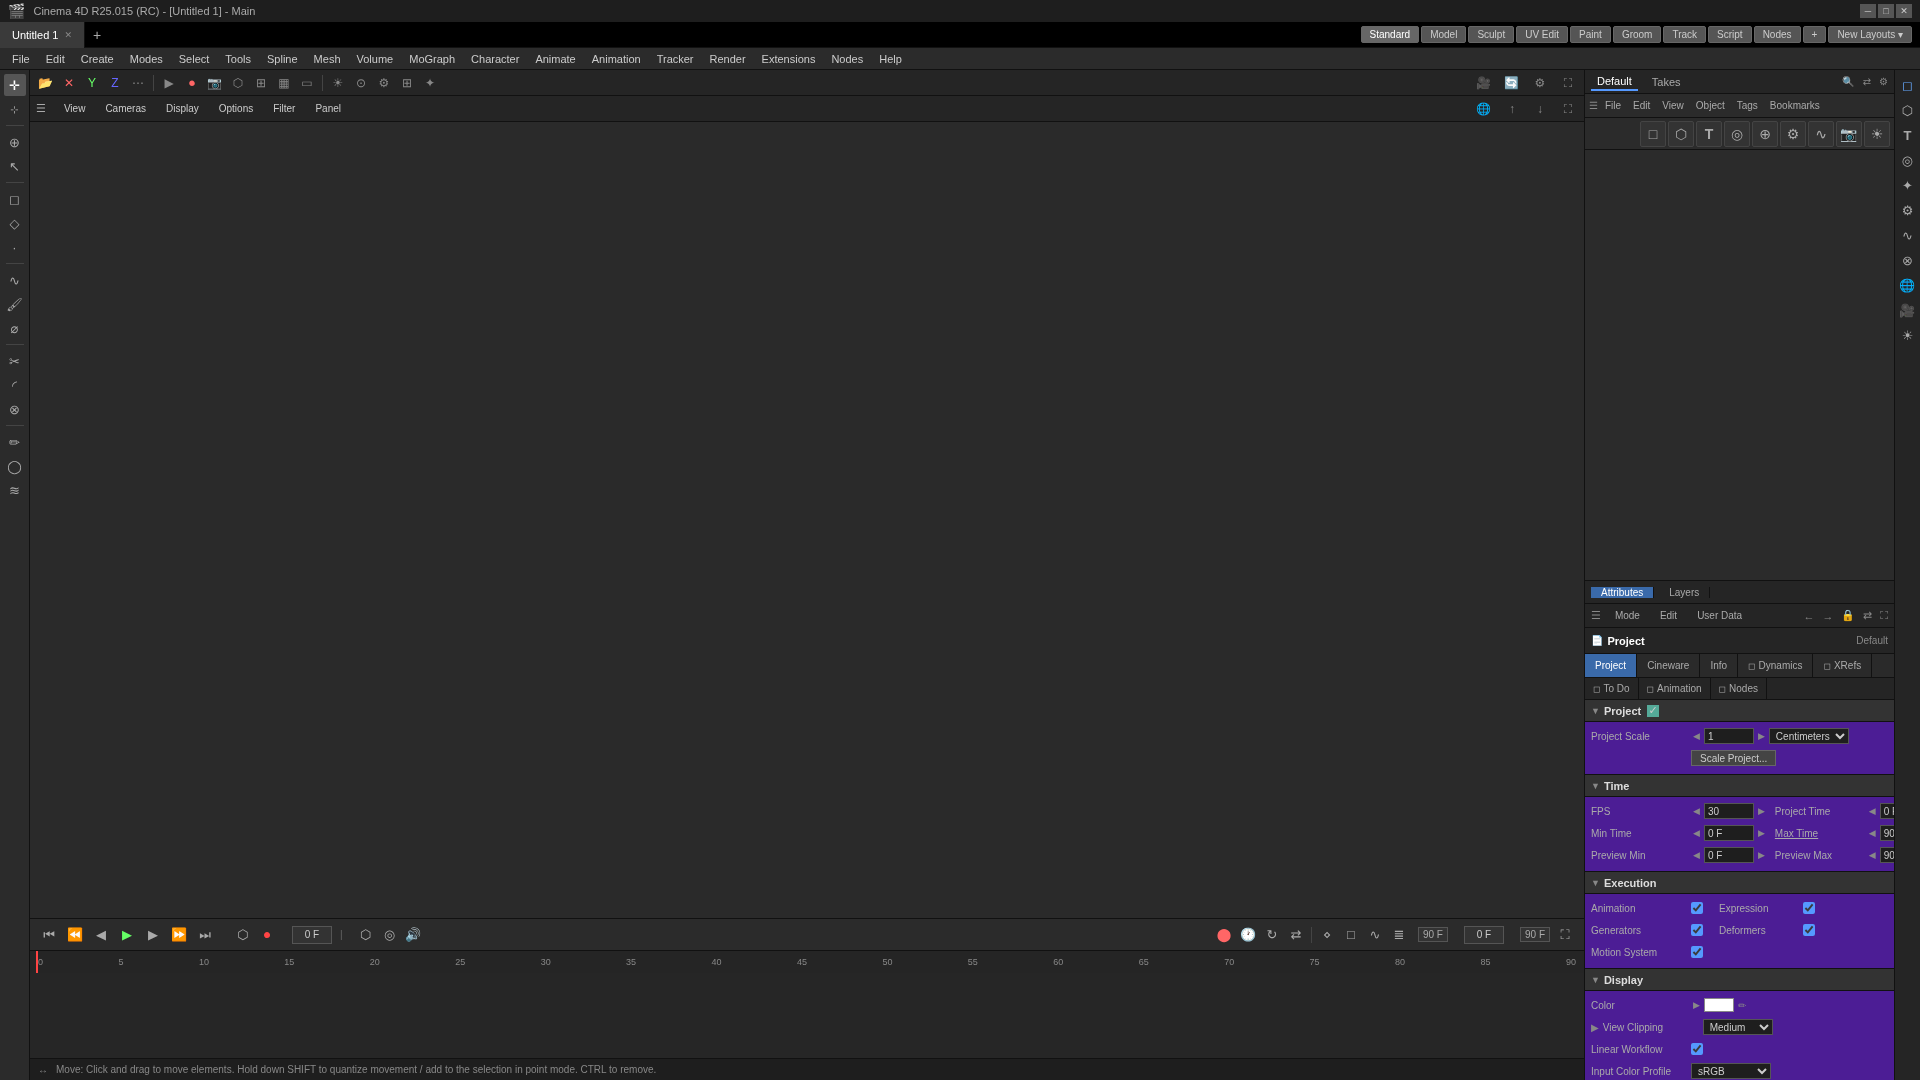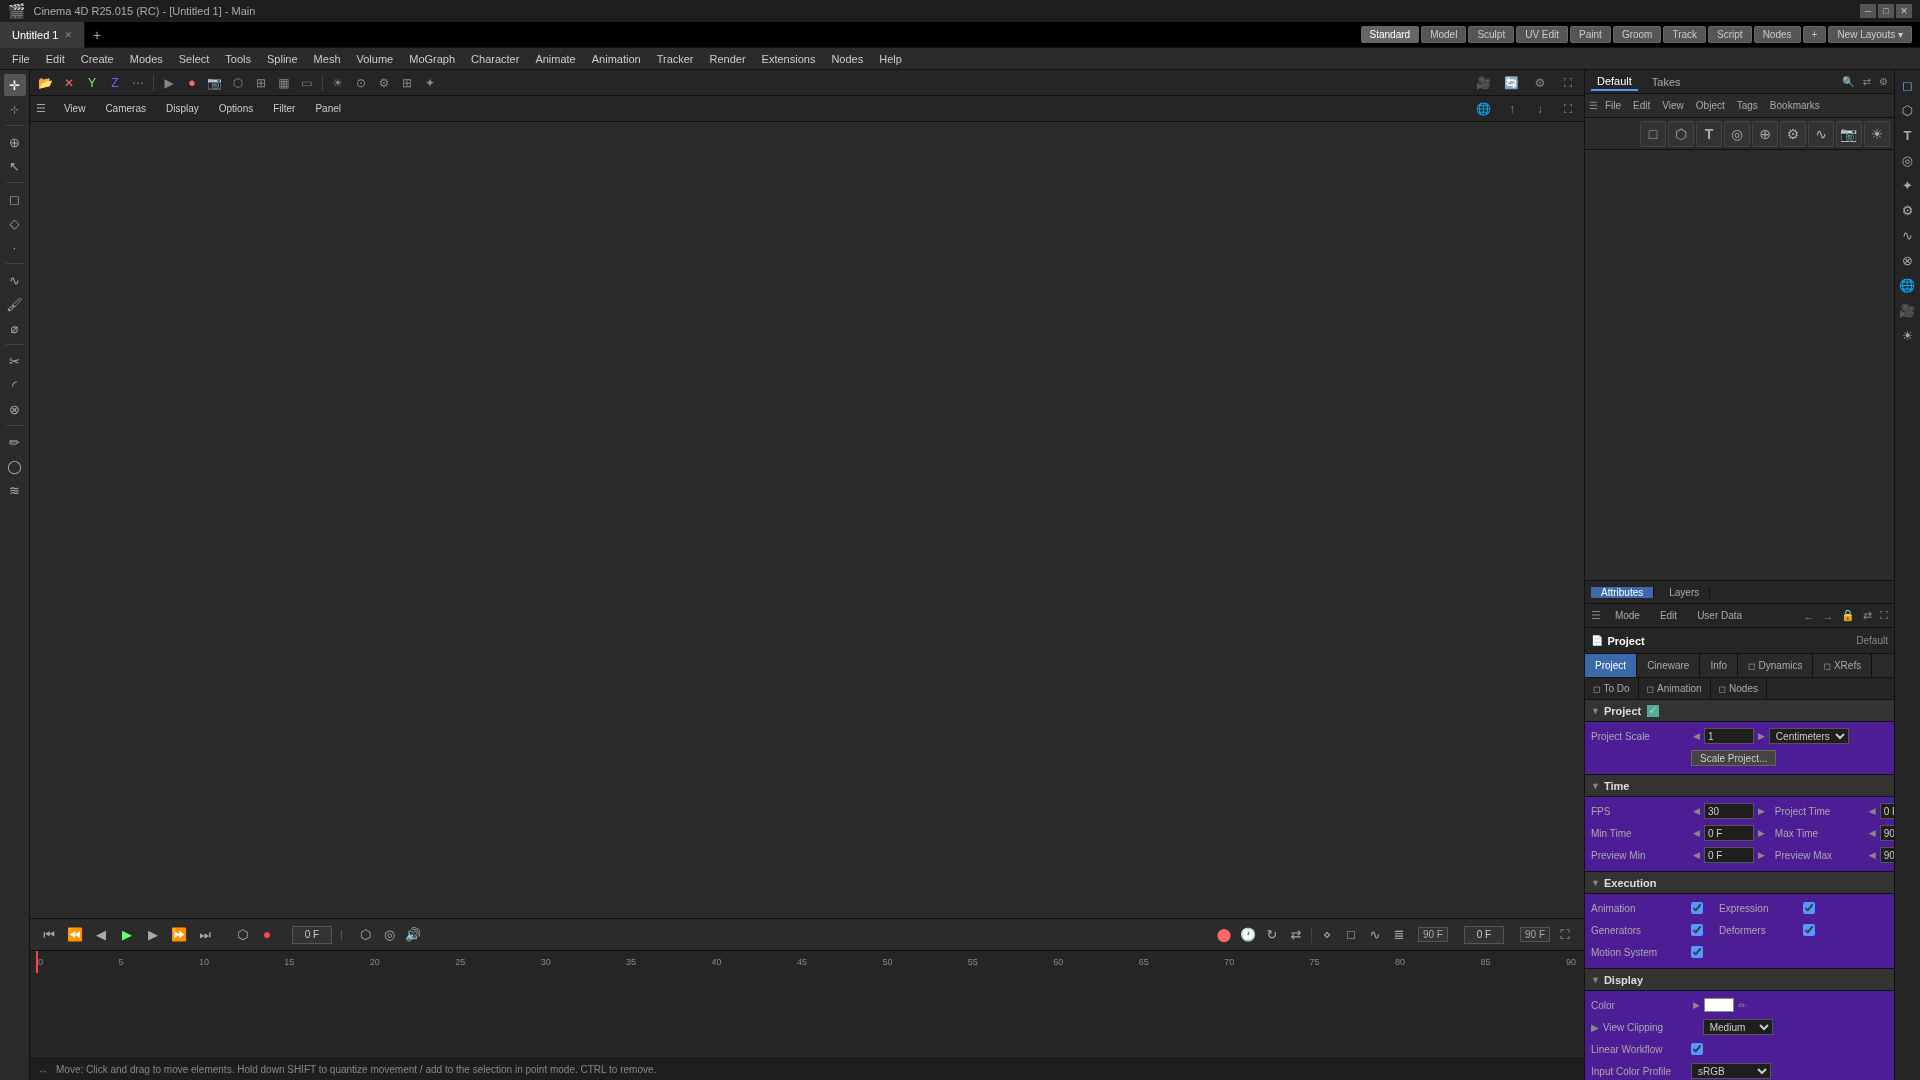--- a/index.html
+++ b/index.html
@@ -439,21 +439,21 @@
 
           </div>
         </div>
         <div class="prop-row">
           <span class="prop-label">Min Time</span>
           <div class="prop-value">
             <span class="prop-arrow">◀</span>
             <input class="prop-input" value="0 F" style="">
             <span class="prop-arrow">▶</span>
           </div>
-          <span class="prop-label" style="padding-left:8px;">Max Time</span>
+          <span class="prop-label" style="padding-left:8px;text-decoration:underline;">Max Time</span>
           <div class="prop-value">
             <span class="prop-arrow">◀</span>
             <input class="prop-input" value="90 F" style="">
 
           </div>
         </div>
         <div class="prop-row">
           <span class="prop-label">Preview Min</span>
           <div class="prop-value">
             <span class="prop-arrow">◀</span>

